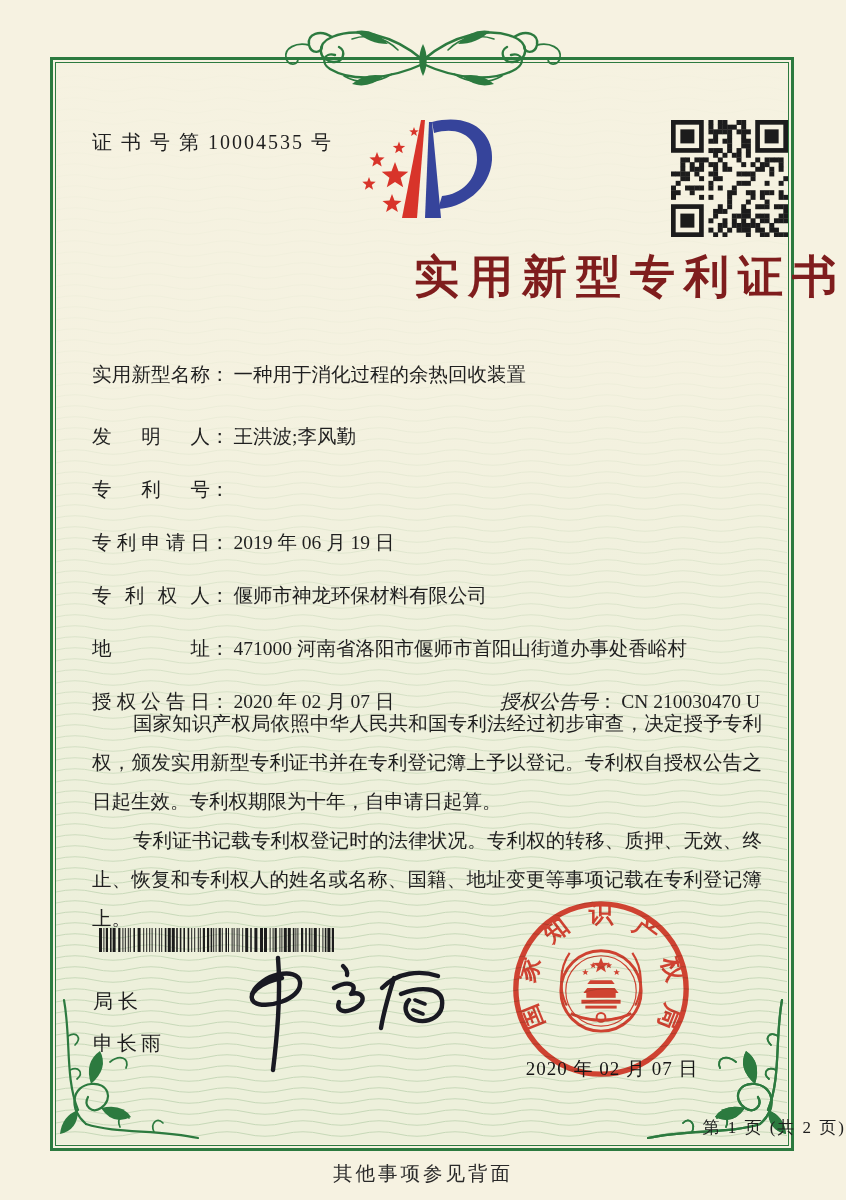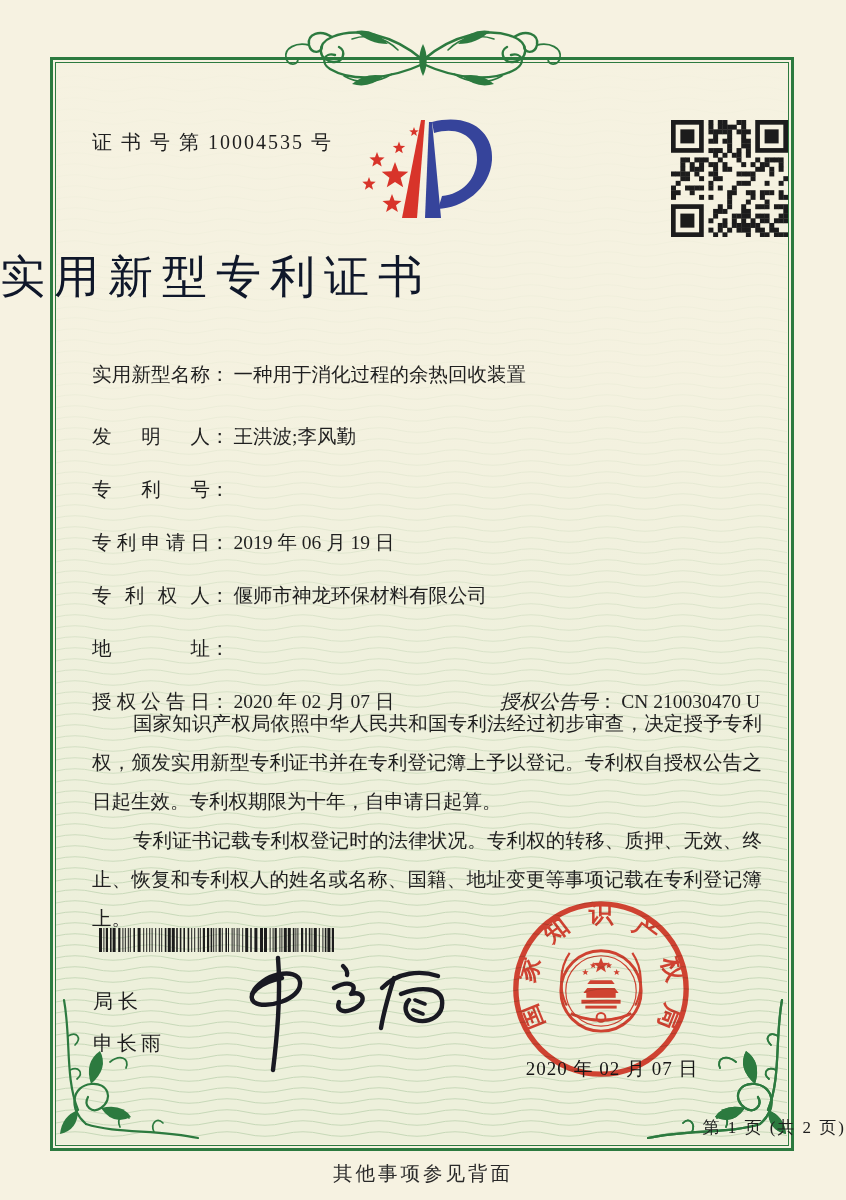--- a/index.html
+++ b/index.html
@@ -28,22 +28,22 @@
       rgba(238,241,220,0.05) 78%,
       rgba(236,240,218,0.0) 100%);
   }
   
   .cert-number{
     position:absolute;left:92px;top:129px;font-size:20px;letter-spacing:2px;
   }
   .logo-wrap{position:absolute;left:332px;top:110px;width:205px;height:122px;}
   .qr-wrap{position:absolute;left:671px;top:120px;width:117px;height:117px;}
   .title{
-    position:absolute;left:0;right:0;top:247px;text-align:left;
-    font-size:45px;font-weight:400;letter-spacing:9px;color:#0f172a;
+    position:absolute;left:0;right:0;top:247px;text-align:right;
+    font-size:45px;font-weight:700;letter-spacing:9px;color:#7f1d1d;
   }
   .fields{position:absolute;left:92px;top:362px;width:668px;font-size:19.5px;}
   .frow{display:flex;align-items:baseline;margin-bottom:28px;line-height:25px;}
   .frow.first{margin-bottom:37px;}
   .frow.last{justify-content:space-between;margin-bottom:0;}
   .fgroup{display:flex;align-items:flex-start;}
   .flabel{
     display:inline-block;width:118px;text-align:justify;text-align-last:justify;
     white-space:nowrap;
   }
@@ -487,20 +487,21 @@
     <span class="fvalue">2019 年 06 月 19 日</span>
   </div>
   <div class="frow">
     <span class="flabel">专利权人</span>
       <span class="fcolon">：</span>
     <span class="fvalue">偃师市神龙环保材料有限公司</span>
   </div>
   <div class="frow">
     <span class="flabel">地址</span>
       <span class="fcolon">：</span>
+    <span class="fvalue">471000 河南省洛阳市偃师市首阳山街道办事处香峪村</span>
   </div>
   <div class="frow last">
     <span class="fgroup">
       <span class="flabel">授权公告日</span>
         <span class="fcolon">：</span>
       <span class="fvalue">2020 年 02 月 07 日</span>
     </span>
     <span class="fgroup">
       <span class="flabel2">授权公告号</span>
         <span class="fcolon">：</span>

